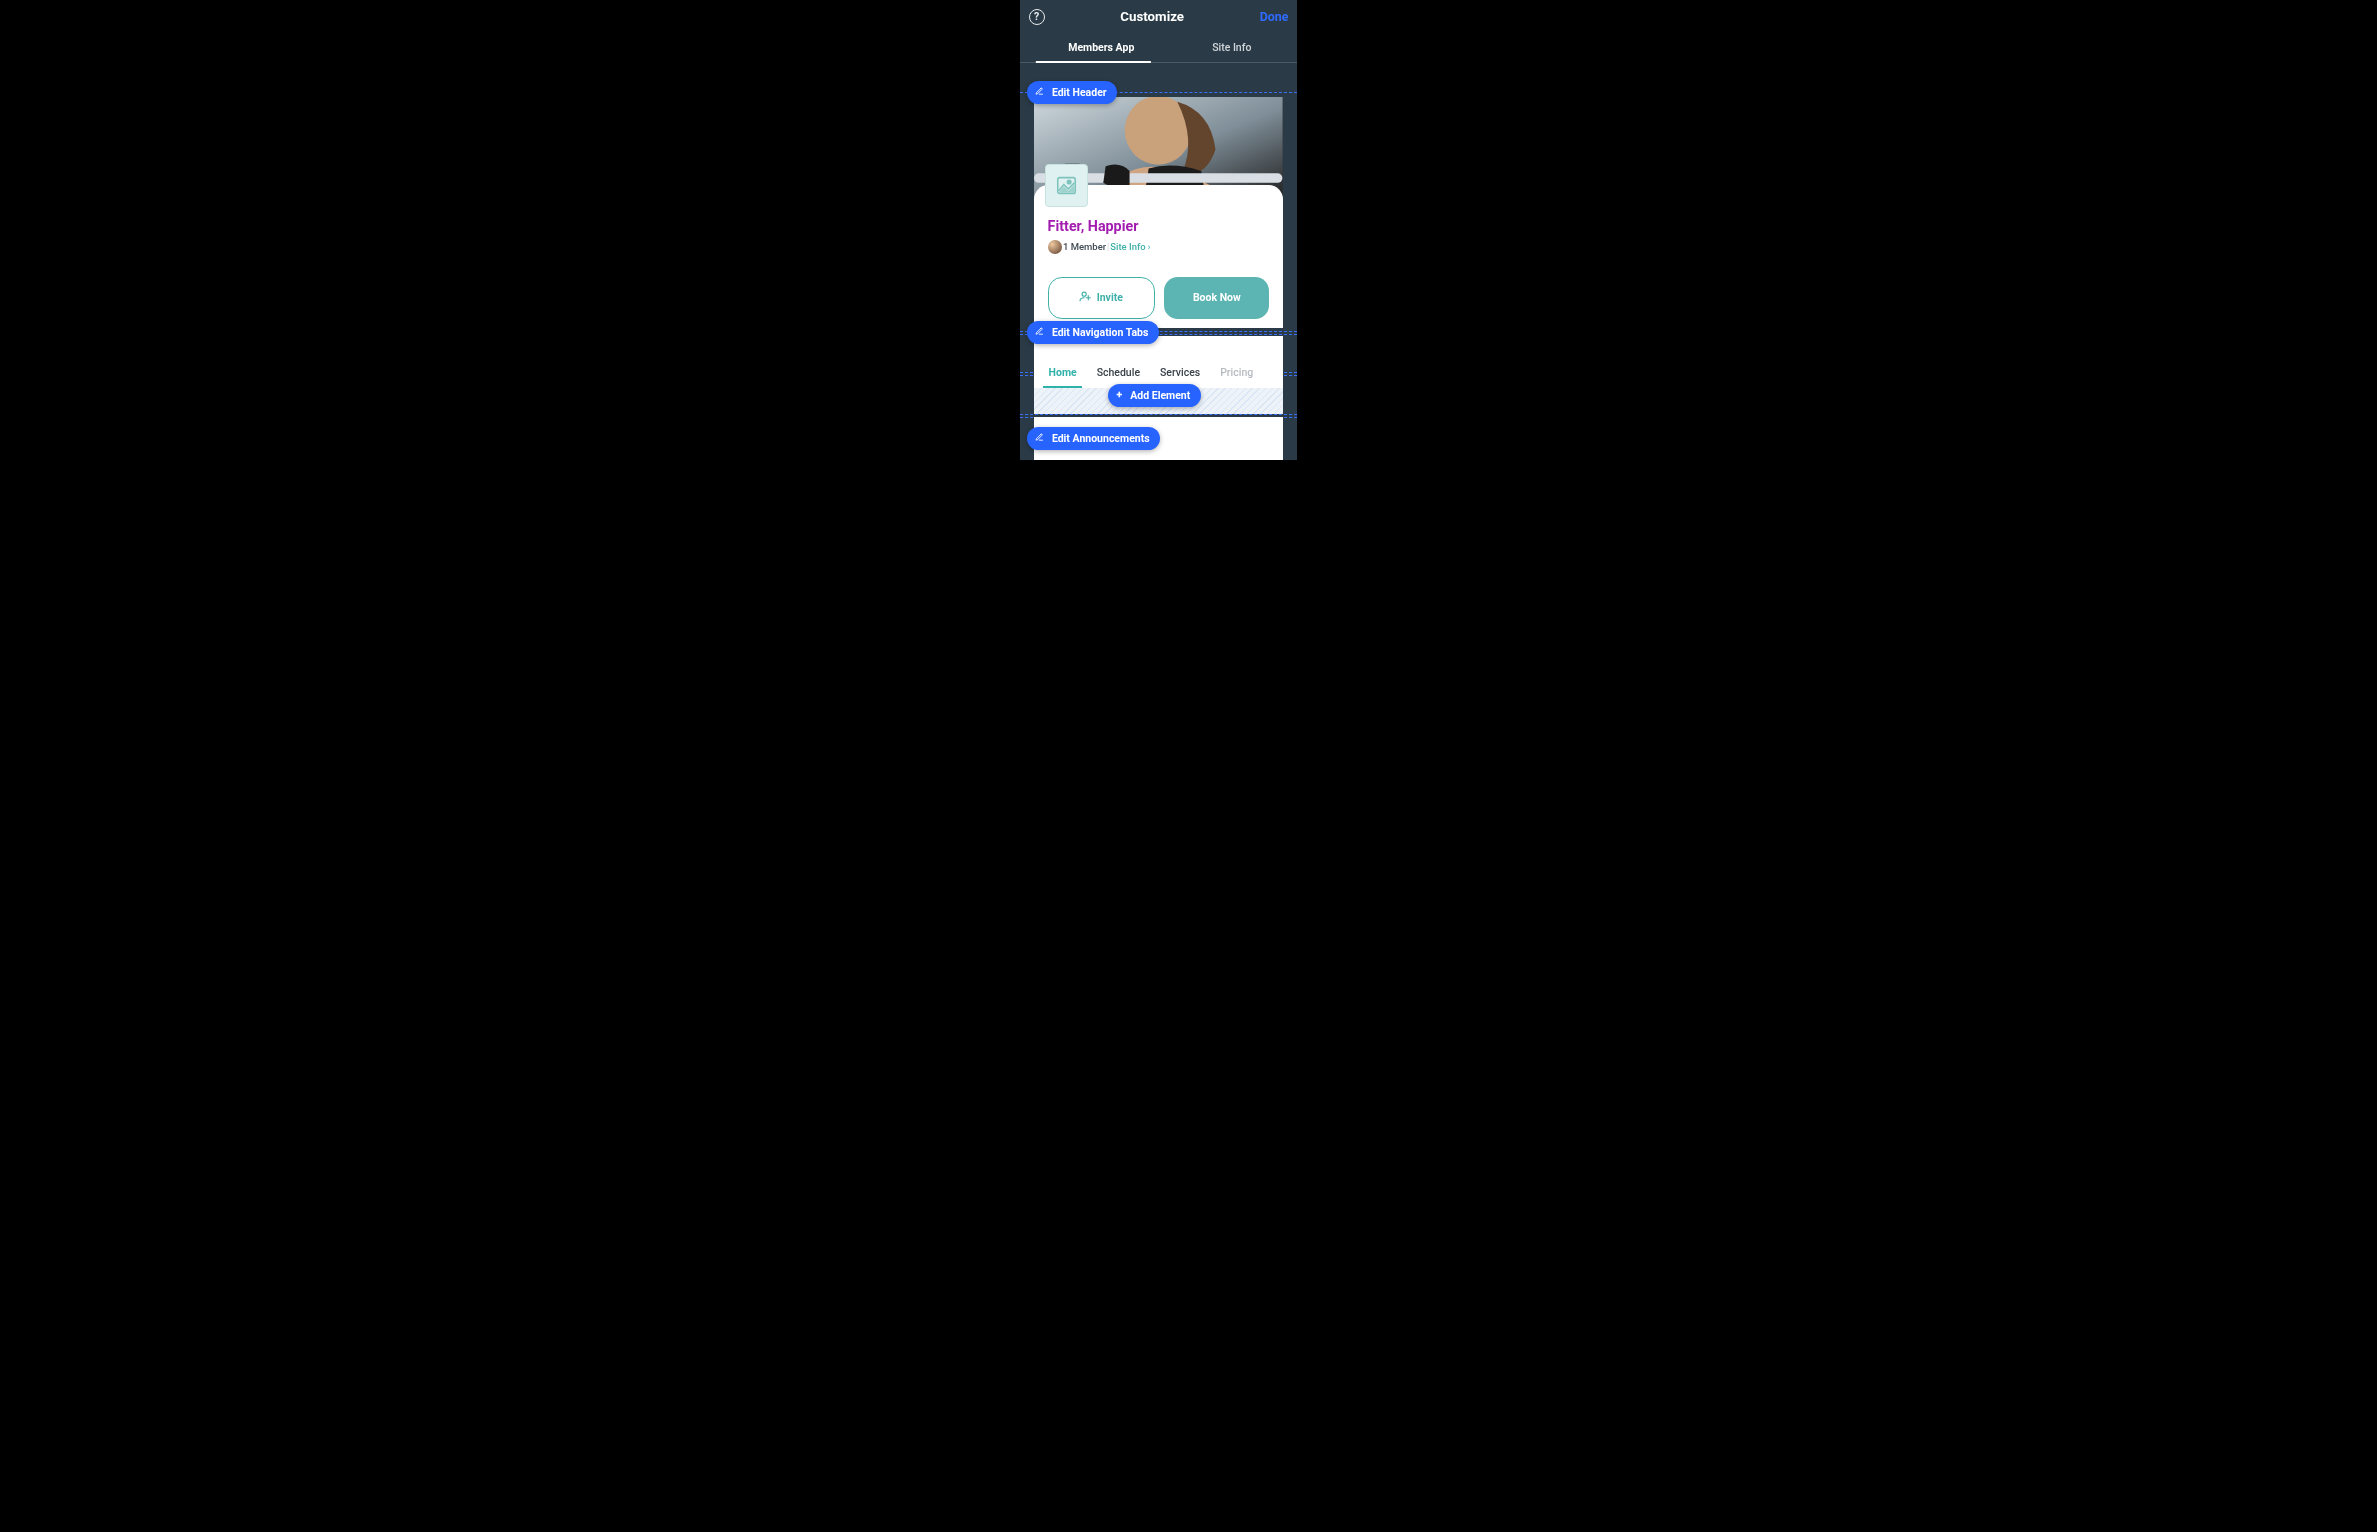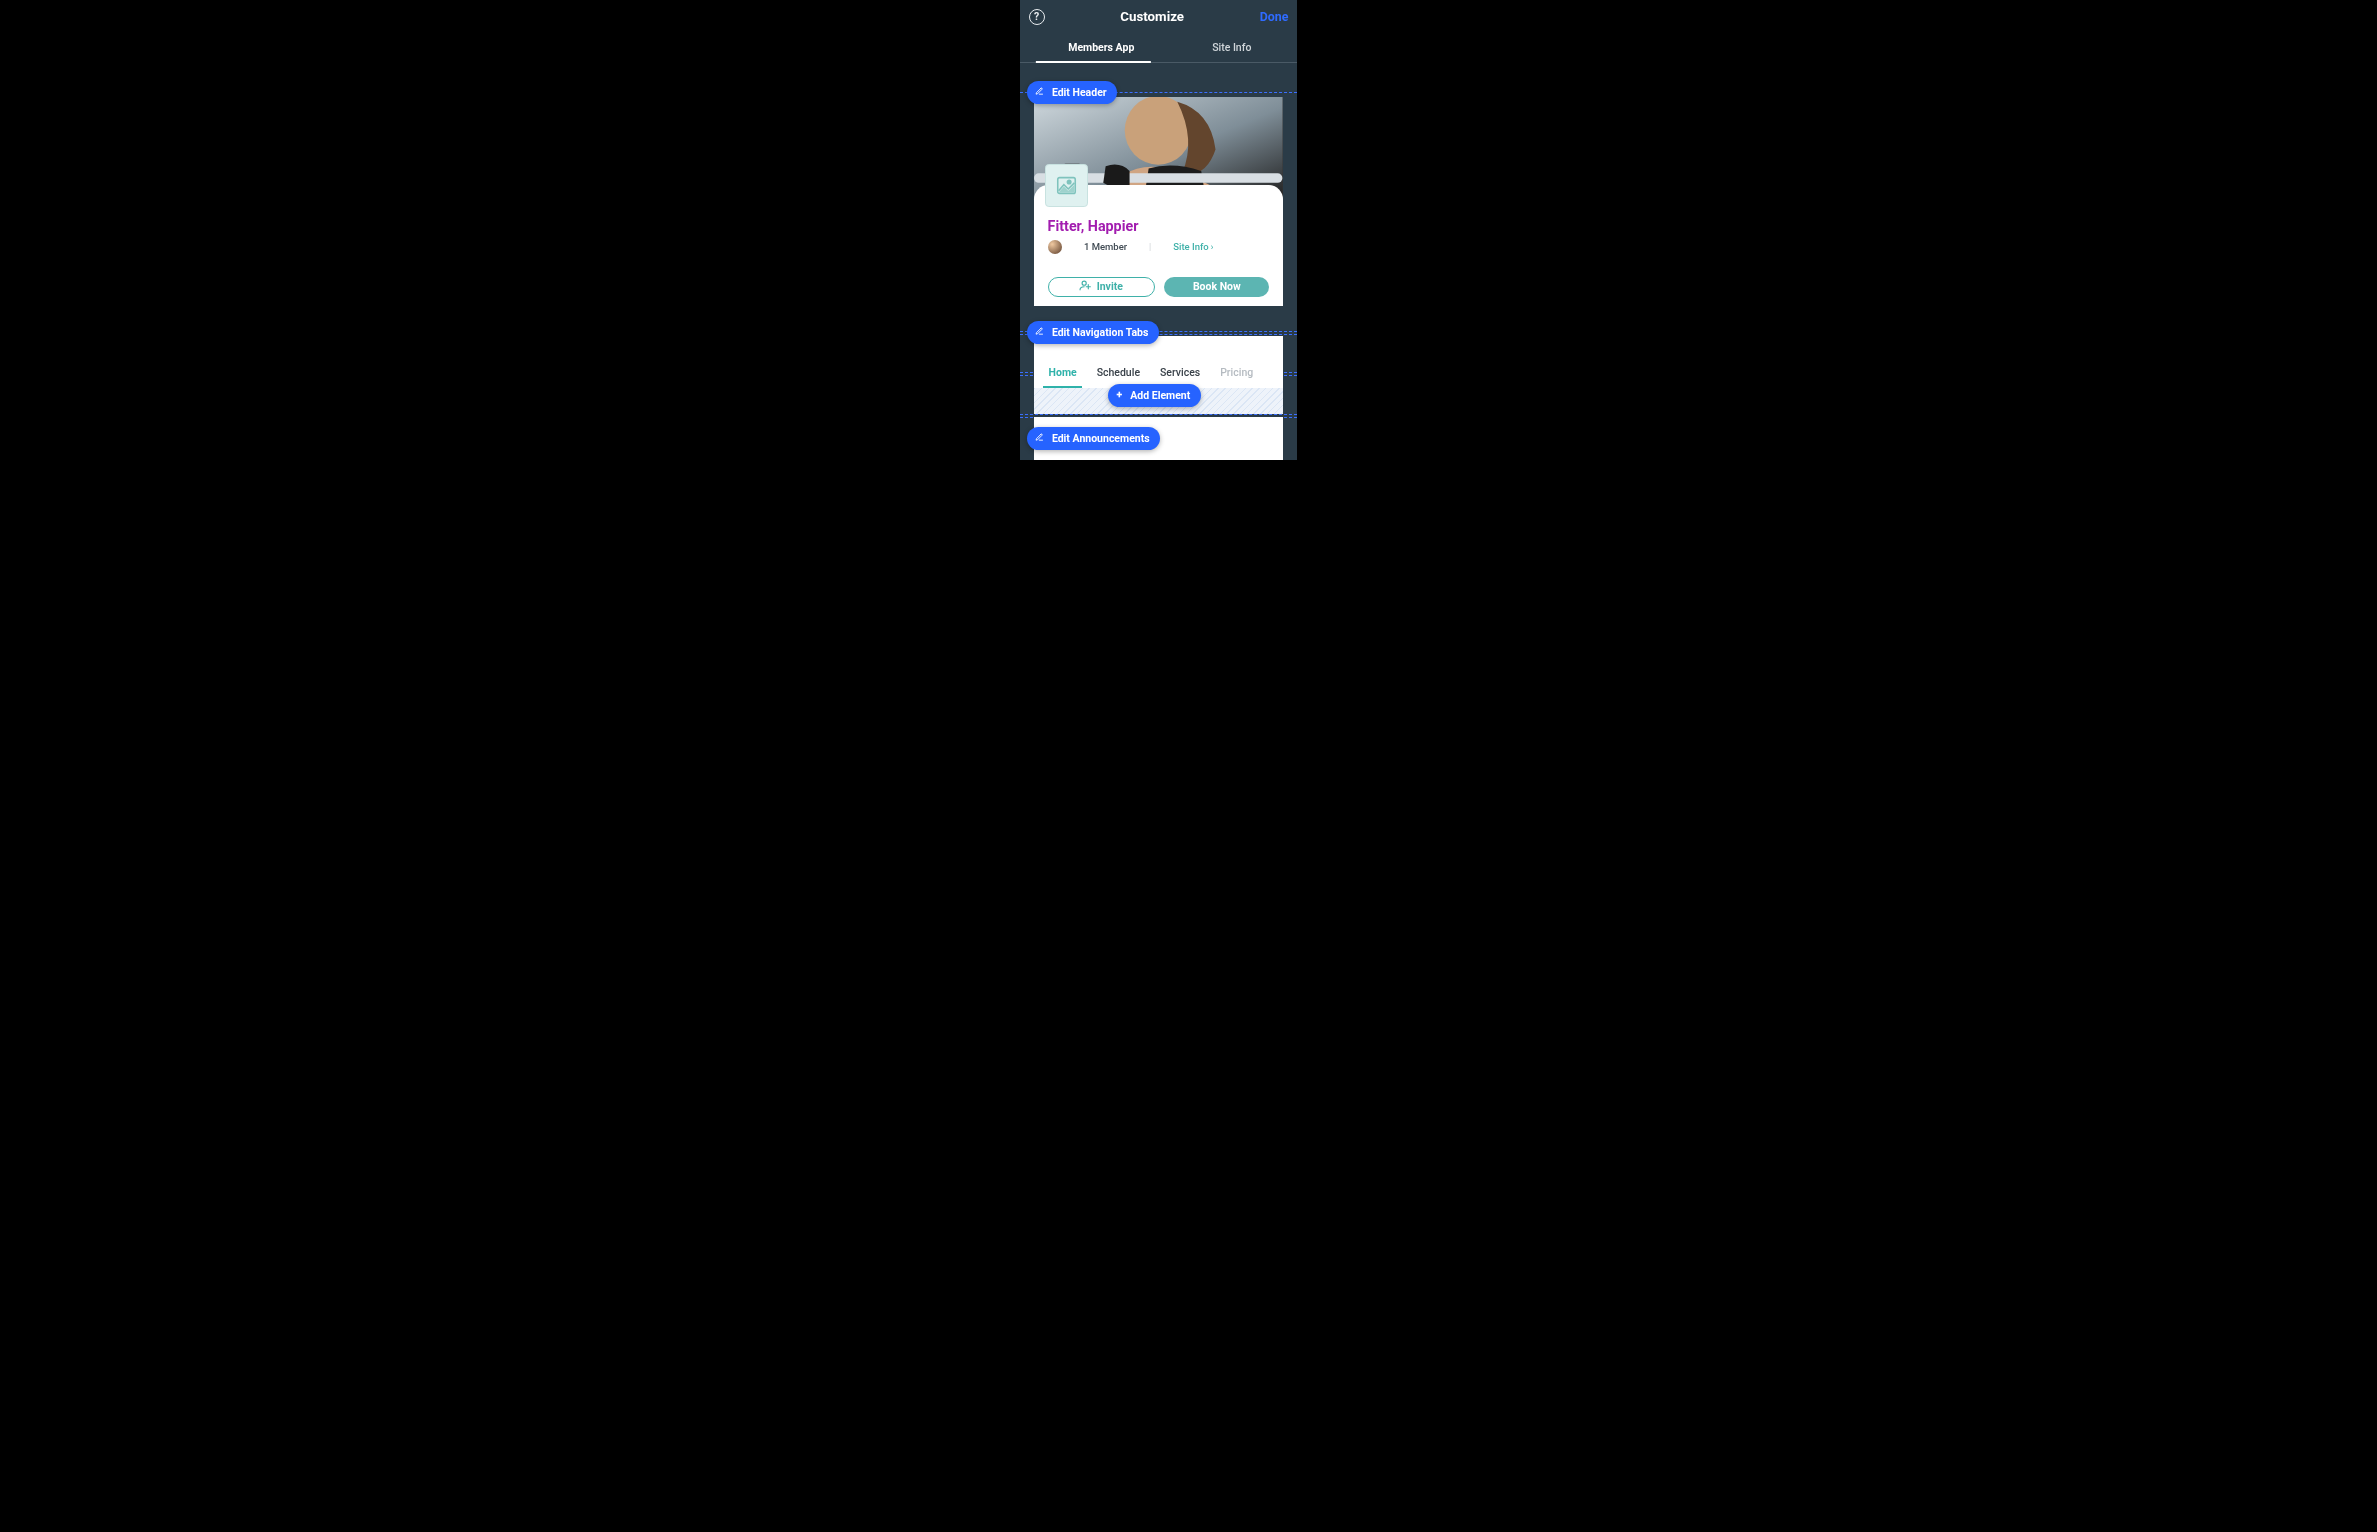--- a/index.html
+++ b/index.html
@@ -159,21 +159,21 @@
   }
   .site-name {
     color: #a21caf;
     font-size: 14.3px;
     font-weight: 700;
     margin-bottom: 5.7px;
   }
   .members-row {
     display: flex;
     align-items: center;
-    gap: 22px;
+    gap: 1px;
     color: #414b54;
     font-size: 9.5px;
     font-weight: 500;
   }
   .avatar {
     width: 14.3px; height: 14.3px;
     border-radius: 50%;
     background: radial-gradient(circle at 30% 30%, #f0c9a1, #5a3b28);
   }
   .sep { color: #c0c6cb; font-weight: 300; }
@@ -187,21 +187,21 @@
   }
   .siteinfo-link .chev { font-size: 8.6px; }
 
   .action-row {
     margin-top: 23px;
     display: flex;
     gap: 9.5px;
   }
   .btn {
     flex: 1;
-    height: 20px;
+    height: 42px;
     border-radius: 13.8px;
     display: flex;
     align-items: center;
     justify-content: center;
     gap: 4.8px;
     font-size: 10.5px;
     font-weight: 700;
     cursor: pointer;
   }
   .btn-invite {

